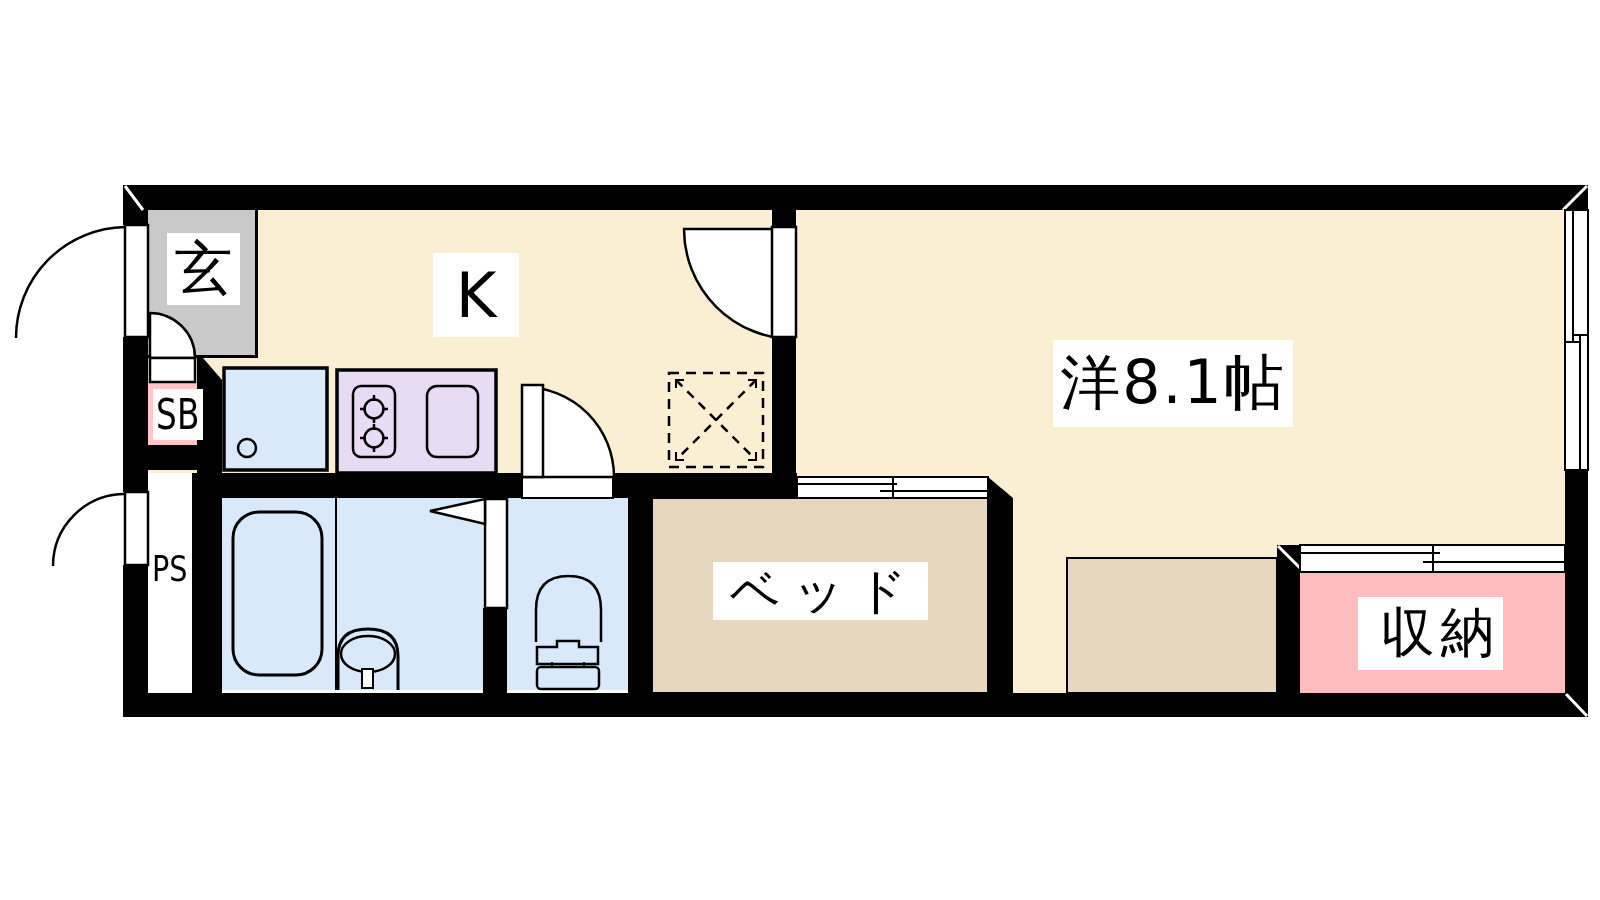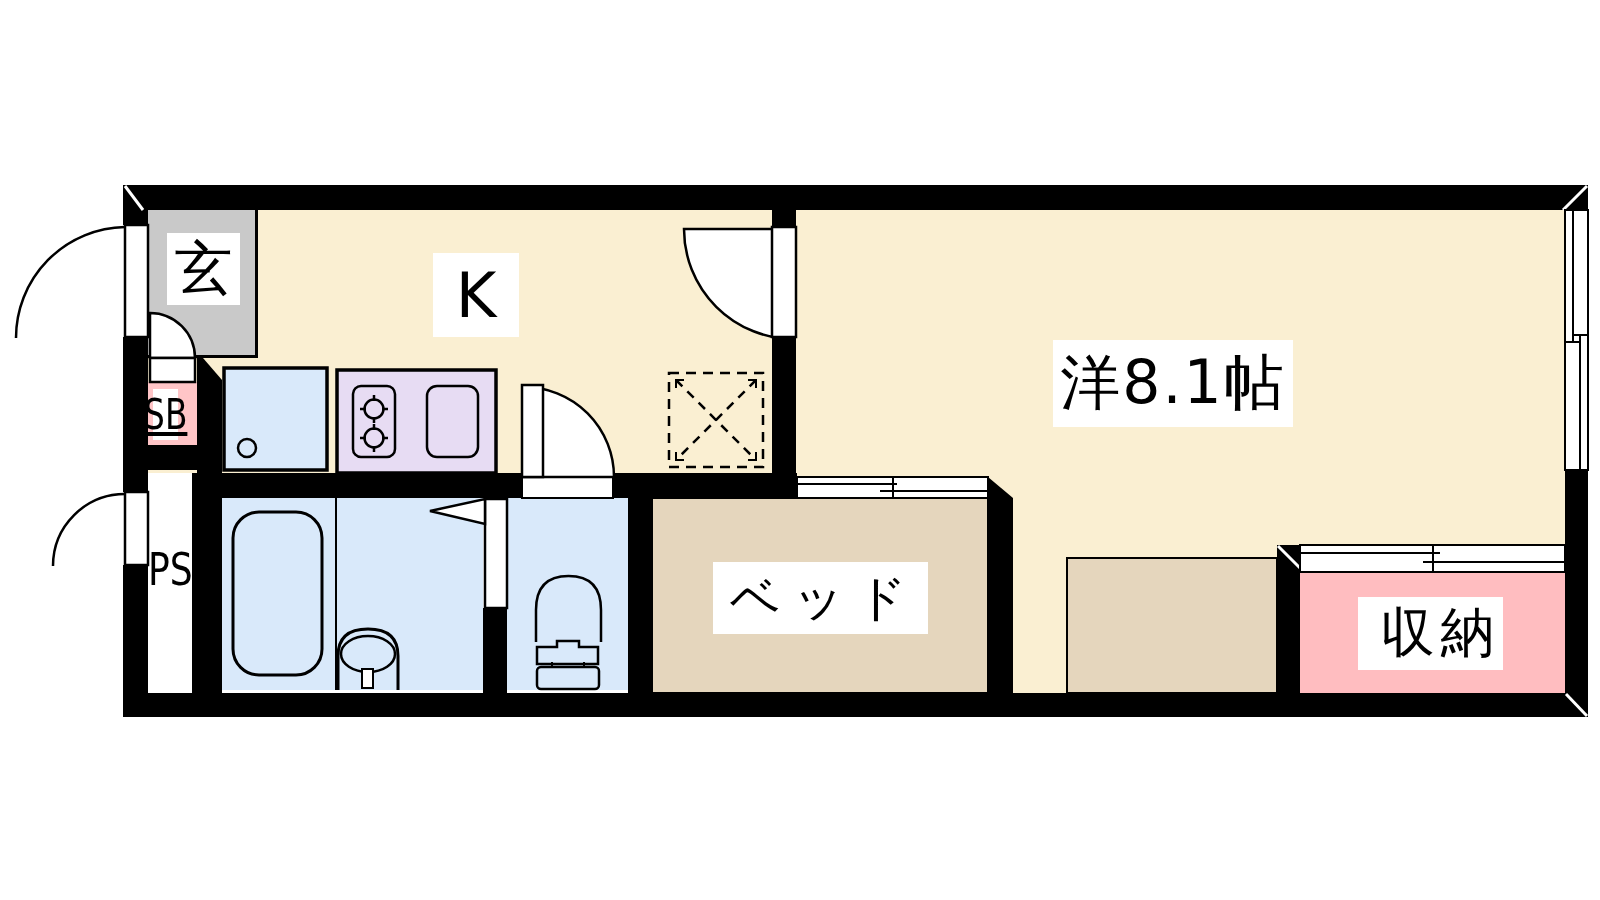--- a/index.html
+++ b/index.html
@@ -13,25 +13,25 @@
   #floor-bath{left:222px;top:498px;width:261px;height:192px;background:var(--water-blue);}
   #floor-toilet{left:507px;top:498px;width:121px;height:192px;background:var(--water-blue);}
   #floor-storage{left:1300px;top:572px;width:265px;height:121px;background:var(--storage-pink);}
   #sb-box{left:148px;top:382px;width:49px;height:63px;background:var(--sb-pink);}
   svg.layer{position:absolute;left:0;top:0;pointer-events:none;}
   .plan-label{position:absolute;background:var(--label-bg);color:#000;display:flex;
               align-items:center;justify-content:center;white-space:nowrap;}
   #label-genkan{left:167px;top:233px;width:73px;height:72px;font-size:58px;}
   #label-kitchen{left:433px;top:253px;width:86px;height:84px;font-size:62px;}
   #label-western{left:1053px;top:340px;width:240px;height:87px;font-size:60px;letter-spacing:2px;}
-  #label-bed{left:713px;top:562px;width:215px;height:72px;font-size:50px;letter-spacing:12px;padding-left:8px;box-sizing:border-box;}
+  #label-bed{left:713px;top:562px;width:215px;height:58px;font-size:50px;letter-spacing:12px;padding-left:8px;box-sizing:border-box;}
   #label-storage{left:1358px;top:597px;width:145px;height:73px;font-size:54px;letter-spacing:6px;padding-left:20px;box-sizing:border-box;}
-  #label-sb{left:153px;top:389px;width:25px;height:51px;font-size:42px;text-decoration:underline;}
+  #label-sb{left:153px;top:389px;width:50px;height:51px;font-size:42px;}
   #label-sb span{transform:scaleX(0.78);}
-  #label-ps{left:144px;top:540px;width:52px;height:58px;font-size:44px;background:transparent;}
+  #label-ps{left:144px;top:540px;width:52px;height:58px;font-size:35px;background:transparent;}
   #label-ps span{transform:scaleX(0.82);}
 </style>
 </head>
 <body>
 
 <div id="stage">
 
   <div class="floor" id="floor-kitchen"></div>
   <div class="floor" id="floor-western"></div>
   <div class="floor" id="floor-genkan"></div>

